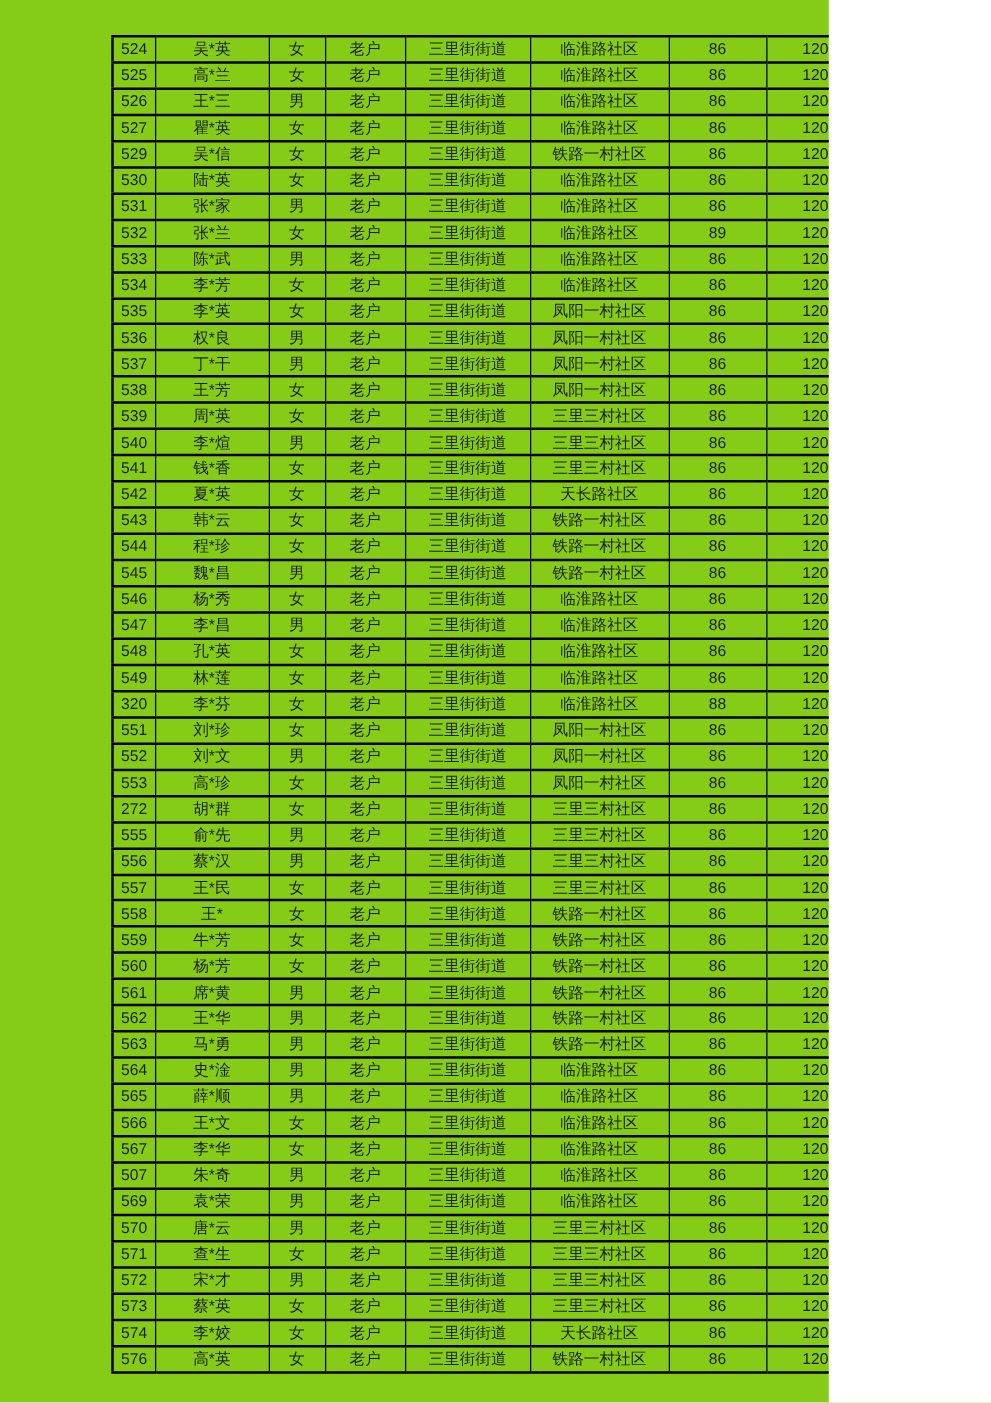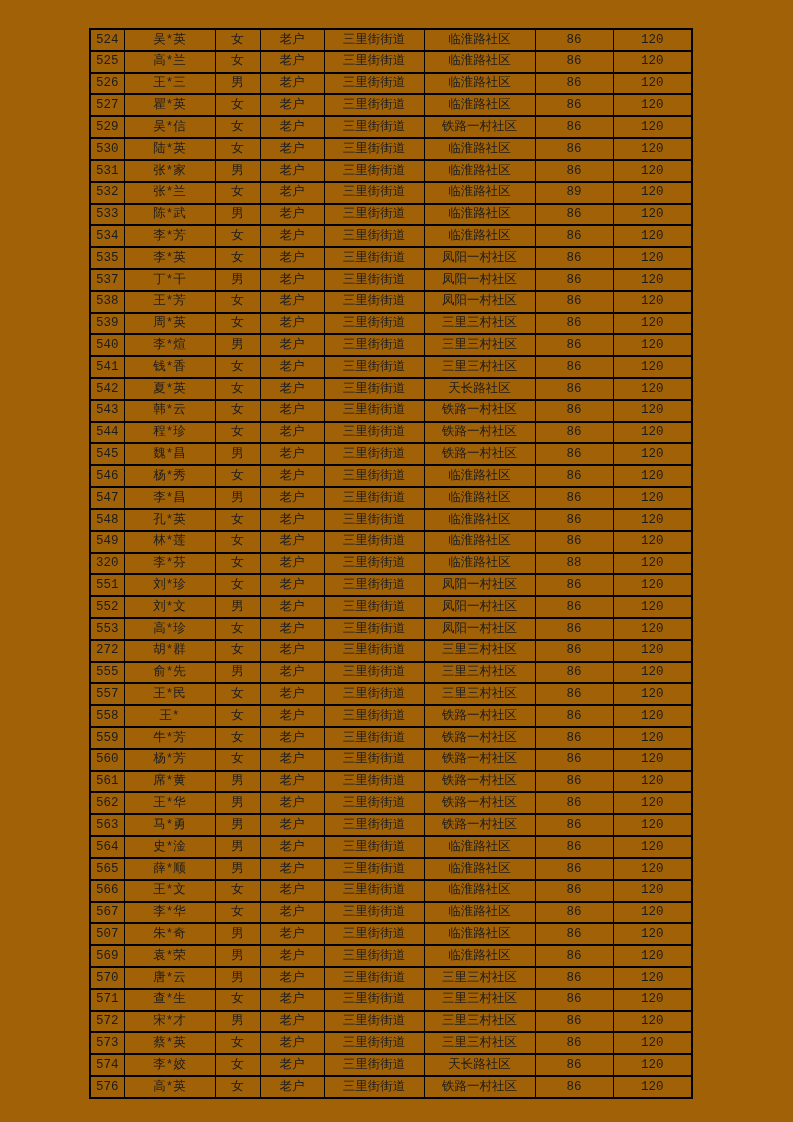--- a/index.html
+++ b/index.html
@@ -2,25 +2,25 @@
 <html><head>
 <meta charset="utf-8">
 <style>
   html, body {
     margin: 0;
     padding: 0;
     background: #ffffff;
   }
   .page {
     position: relative;
-    width: 793px;
+    width: 663px;
     height: 1122px;
-    background: #a16207;
+    background: #84cc16;
     overflow: hidden;
-    font-family: Liberation Mono, monospace;
+    font-family: Liberation Sans, sans-serif;
   }
   table.data-table {
     position: absolute;
     left: 89px;
     top: 28px;
     width: 602px;
     height: 1071px;
     border-collapse: collapse;
     table-layout: fixed;
     border: 2px solid #000000;
@@ -168,20 +168,30 @@
           <td>535</td>
           <td>李*英</td>
           <td>女</td>
           <td>老户</td>
           <td>三里街街道</td>
           <td>凤阳一村社区</td>
           <td>86</td>
           <td>120</td>
         </tr>
         <tr>
+          <td>536</td>
+          <td>权*良</td>
+          <td>男</td>
+          <td>老户</td>
+          <td>三里街街道</td>
+          <td>凤阳一村社区</td>
+          <td>86</td>
+          <td>120</td>
+        </tr>
+        <tr>
           <td>537</td>
           <td>丁*干</td>
           <td>男</td>
           <td>老户</td>
           <td>三里街街道</td>
           <td>凤阳一村社区</td>
           <td>86</td>
           <td>120</td>
         </tr>
         <tr>
@@ -350,20 +360,30 @@
           <td>女</td>
           <td>老户</td>
           <td>三里街街道</td>
           <td>三里三村社区</td>
           <td>86</td>
           <td>120</td>
         </tr>
         <tr>
           <td>555</td>
           <td>俞*先</td>
+          <td>男</td>
+          <td>老户</td>
+          <td>三里街街道</td>
+          <td>三里三村社区</td>
+          <td>86</td>
+          <td>120</td>
+        </tr>
+        <tr>
+          <td>556</td>
+          <td>蔡*汉</td>
           <td>男</td>
           <td>老户</td>
           <td>三里街街道</td>
           <td>三里三村社区</td>
           <td>86</td>
           <td>120</td>
         </tr>
         <tr>
           <td>557</td>
           <td>王*民</td>

